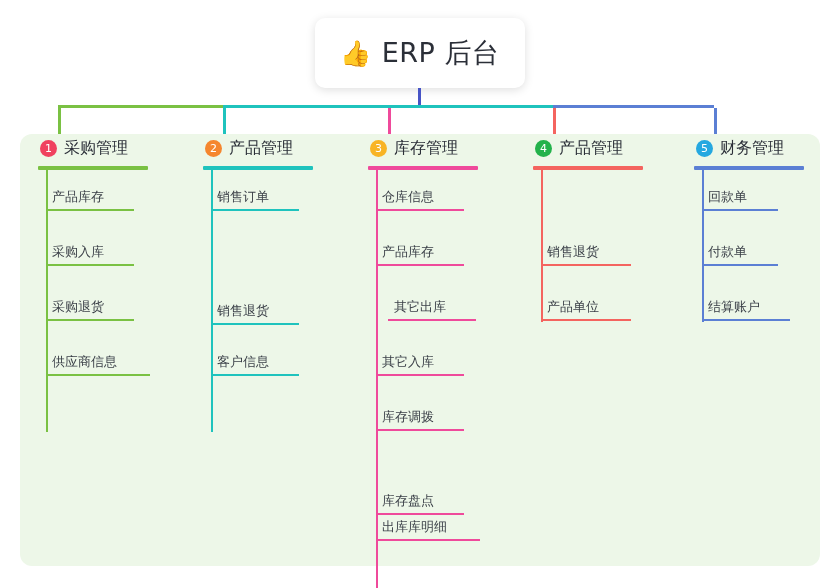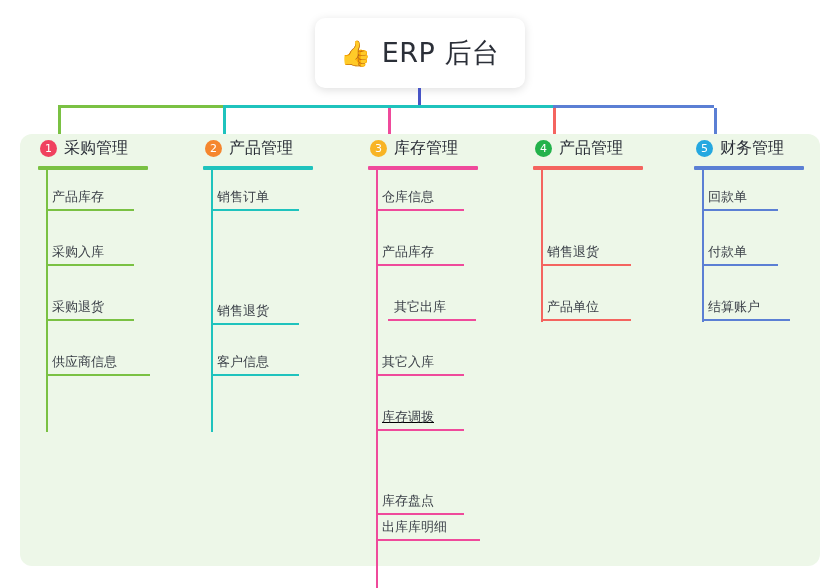--- a/index.html
+++ b/index.html
@@ -142,21 +142,21 @@
             <div class="leaf-rule" style="width: 88px; background: rgb(239, 74, 155);"></div>
           </div>
           <div class="leaf" style="left: 8px; top: 164px; padding-left: 12px;">
             <div class="leaf-label">其它出库</div>
             <div class="leaf-rule" style="width: 88px; background: rgb(239, 74, 155);"></div>
           </div>
           <div class="leaf" style="left: 8px; top: 219px;">
             <div class="leaf-label">其它入库</div>
             <div class="leaf-rule" style="width: 88px; background: rgb(239, 74, 155);"></div>
           </div>
-          <div class="leaf" style="left: 8px; top: 274px; text-decoration: underline;">
+          <div class="leaf" style="left: 8px; top: 274px;">
             <div class="leaf-label">库存调拨</div>
             <div class="leaf-rule" style="width: 88px; background: rgb(239, 74, 155);"></div>
           </div>
           <div class="leaf" style="left: 8px; top: 329px; margin-top: 29px;">
             <div class="leaf-label">库存盘点</div>
             <div class="leaf-rule" style="width: 88px; background: rgb(239, 74, 155);"></div>
           </div>
           <div class="leaf" style="left: 8px; top: 384px;">
             <div class="leaf-label">出库库明细</div>
             <div class="leaf-rule" style="width: 104px; background: rgb(239, 74, 155);"></div>

